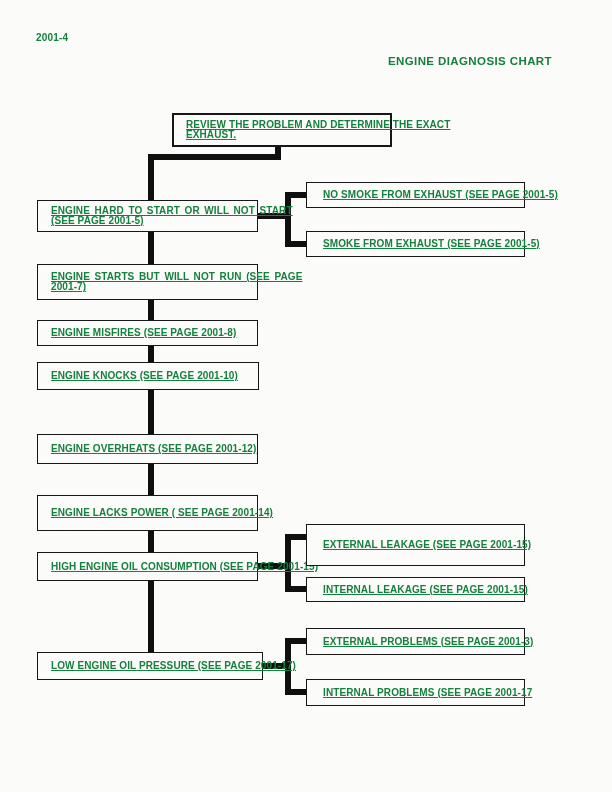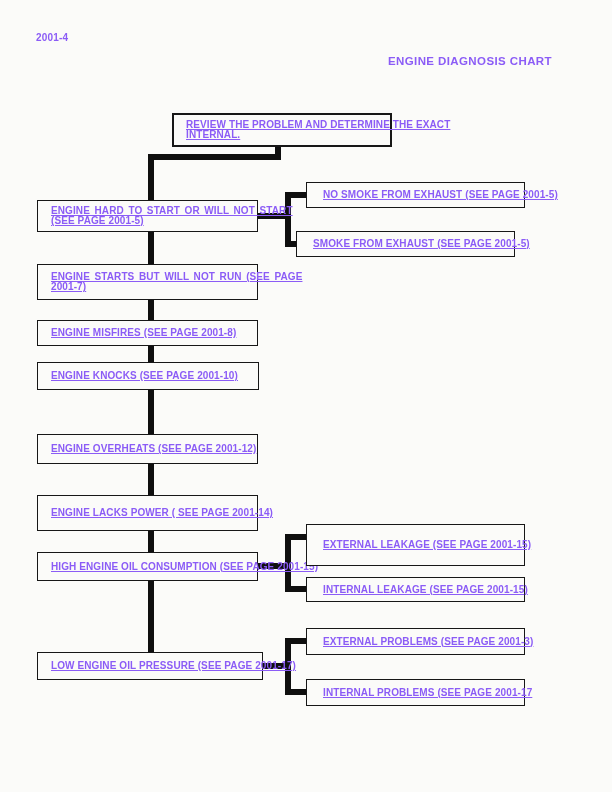--- a/index.html
+++ b/index.html
@@ -1,19 +1,19 @@
 <!DOCTYPE html>
 <html><head>
 <meta charset="utf-8">
 <style>
   html,body { margin:0; padding:0; background:#e9e9e9; }
   .sheet {
     position:relative; width:612px; height:792px;
     background:#fbfbf9; overflow:hidden;
-    font-family:"Liberation Sans", sans-serif; color:#8b5cf6;
+    font-family:"Liberation Sans", sans-serif; color:#15803d;
   }
   .page-number {
     position:absolute; left:36px; top:32px;
     font-size:10px; font-weight:700; letter-spacing:.2px;
   }
   .title {
     position:absolute; left:0; top:55px; width:552px; margin:0;
     text-align:right; font-size:11.5px; font-weight:700; letter-spacing:.4px;
   }
   .conn { position:absolute; background:#0f0f0f; z-index:1; }
@@ -54,21 +54,21 @@
   <div class="conn" style="left:285px;top:534px;width:21px;height:6px"></div>
   <div class="conn" style="left:285px;top:586px;width:21px;height:6px"></div>
 
   <div class="conn" style="left:263px;top:663px;width:28px;height:6px"></div>
   <div class="conn" style="left:285px;top:638px;width:6px;height:57px"></div>
   <div class="conn" style="left:285px;top:638px;width:21px;height:6px"></div>
   <div class="conn" style="left:285px;top:689px;width:21px;height:6px"></div>
 
   <div class="fbox pad-root" style="left:172px;top:113px;width:220px;height:34px;border-width:2px">
     <span class="line">REVIEW THE PROBLEM AND DETERMINE THE EXACT</span>
-    <span class="line">INTERNAL.</span>
+    <span class="line">EXHAUST.</span>
   </div>
 
   <div class="fbox pad-left" style="left:37px;top:200px;width:221px;height:32px">
     <span class="line wide">ENGINE HARD TO START OR WILL NOT START</span>
     <span class="line">(SEE PAGE 2001-5)</span>
   </div>
 
   <div class="fbox pad-left" style="left:37px;top:264px;width:221px;height:36px">
     <span class="line wide">ENGINE STARTS BUT WILL NOT RUN (SEE PAGE</span>
     <span class="line">2001-7)</span>
@@ -95,21 +95,21 @@
   </div>
 
   <div class="fbox pad-left b8" style="left:37px;top:652px;height:28px">
     <span class="line">LOW ENGINE OIL PRESSURE (SEE PAGE 2001-17)</span>
   </div>
 
   <div class="fbox pad-right" style="left:306px;top:182px;width:219px;height:26px">
     <span class="line">NO SMOKE FROM EXHAUST (SEE PAGE 2001-5)</span>
   </div>
 
-  <div class="fbox pad-right" style="left:296px;top:231px;width:219px;height:26px">
+  <div class="fbox pad-right" style="left:306px;top:231px;width:219px;height:26px">
     <span class="line">SMOKE FROM EXHAUST (SEE PAGE 2001-5)</span>
   </div>
 
   <div class="fbox pad-right" style="left:306px;top:524px;width:219px;height:42px">
     <span class="line">EXTERNAL LEAKAGE (SEE PAGE 2001-15)</span>
   </div>
 
   <div class="fbox pad-right" style="left:306px;top:577px;width:219px;height:25px">
     <span class="line">INTERNAL LEAKAGE (SEE PAGE 2001-15)</span>
   </div>

